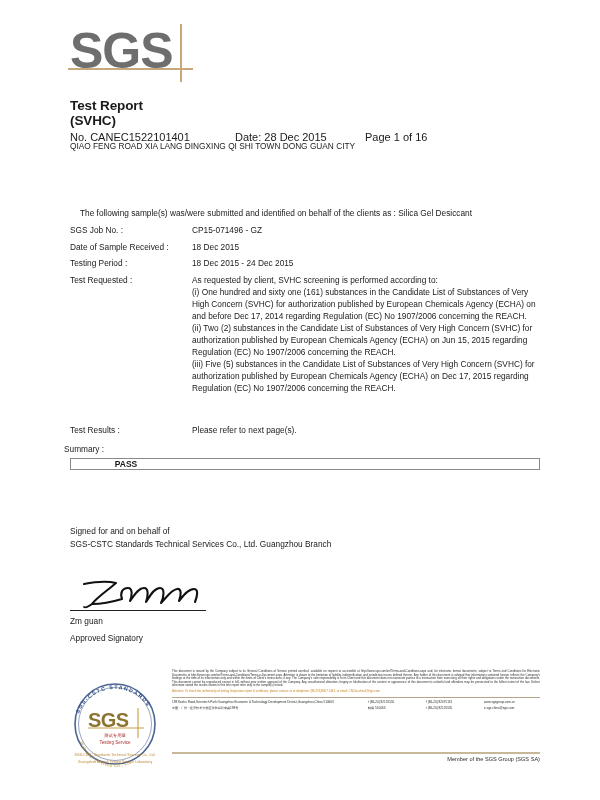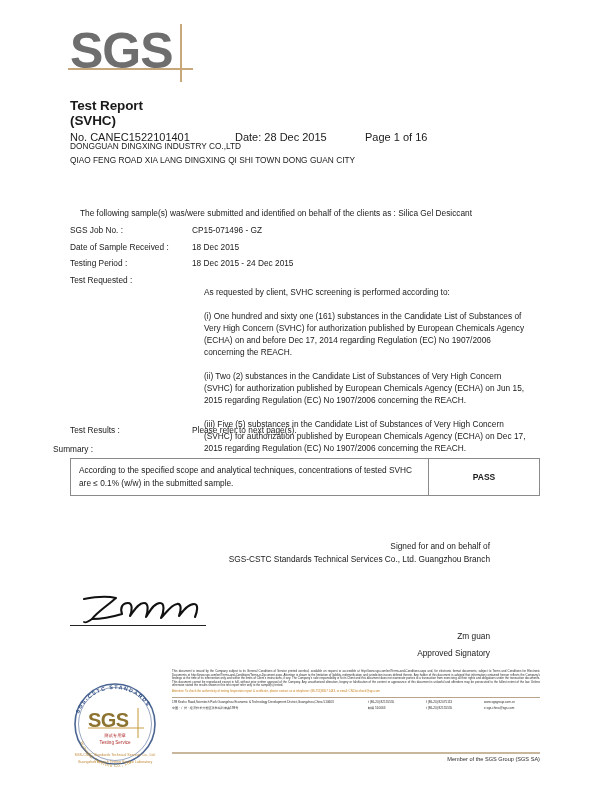--- a/index.html
+++ b/index.html
@@ -98,38 +98,38 @@
   .field-label {
     width: 122px;
     flex: 0 0 122px;
     line-height: 12px;
   }
   .field-value {
     flex: 1;
     line-height: 12px;
   }
   .field-value .para {
-    margin: 12px;
+    margin: 0;
     line-height: 12px;
   }
 
   
   .results-row {
     position: absolute;
     left: 70px;
     top: 424px;
     width: 470px;
     font-size: 8.3px;
     display: flex;
   }
   .results-row .field-label { width: 122px; flex: 0 0 122px; }
 
   .summary-label {
     position: absolute;
-    left: 53px;
+    left: 64px;
     top: 444px;
     font-size: 8.3px;
   }
 
   
   .summary-table {
     position: absolute;
     left: 70px;
     top: 458px;
     width: 470px;
@@ -153,25 +153,24 @@
     align-items: center;
     justify-content: center;
     font-size: 8.5px;
     font-weight: bold;
   }
 
   
   .sign-block {
     position: absolute;
     left: 70px;
-    top: 540px;
+    top: 525px;
     width: 420px;
     font-size: 8.3px;
     line-height: 12.5px;
-    text-align: right;
   }
   .signature-mark {
     margin-top: 26px;
     height: 34px;
     position: relative;
   }
   .sig-svg { position: absolute; left: 8px; top: -2px; }
   .sig-rule {
     width: 136px;
     border-top: 1px solid #222;
@@ -275,21 +274,20 @@
       </div>
       <div class="head-meta">
         <div class="meta-no">No. CANEC1522101401</div>
         <div class="meta-date">Date: 28 Dec 2015</div>
         <div class="meta-page">Page 1 of 16</div>
       </div>
     </div>
   </div>
 
   <div class="client-block">
-    <div>DONGGUAN DINGXING INDUSTRY CO.,LTD</div>
     <div>QIAO FENG ROAD XIA LANG DINGXING QI SHI TOWN DONG GUAN CITY</div>
   </div>
 
   <div class="intro-line">The following sample(s) was/were submitted and identified on behalf of the clients as : Silica Gel Desiccant</div>
 
   <div class="fields">
 
     <div class="field-row">
       <div class="field-label">SGS Job No. :</div>
       <div class="field-value">CP15-071496 - GZ</div>
@@ -318,21 +316,20 @@
   </div>
 
   <div class="results-row">
     <div class="field-label">Test Results :</div>
     <div class="field-value">Please refer to next page(s).</div>
   </div>
 
   <div class="summary-label">Summary :</div>
 
   <div class="summary-table">
-    <div class="summary-text">According to the specified scope and analytical techniques, concentrations of tested SVHC are ≤ 0.1% (w/w) in the submitted sample.</div>
     <div class="summary-verdict">PASS</div>
   </div>
 
   <div class="sign-block">
     <div>Signed for and on behalf of</div>
     <div>SGS-CSTC Standards Technical Services Co., Ltd. Guangzhou Branch</div>
 
     <div class="signature-mark">
       <svg class="sig-svg" width="150" height="36" viewBox="0 0 150 36" xmlns="http://www.w3.org/2000/svg">
         <path d="M6 10 C16 8, 30 7, 38 9 C30 16, 18 24, 14 30 C22 30, 34 28, 44 25

